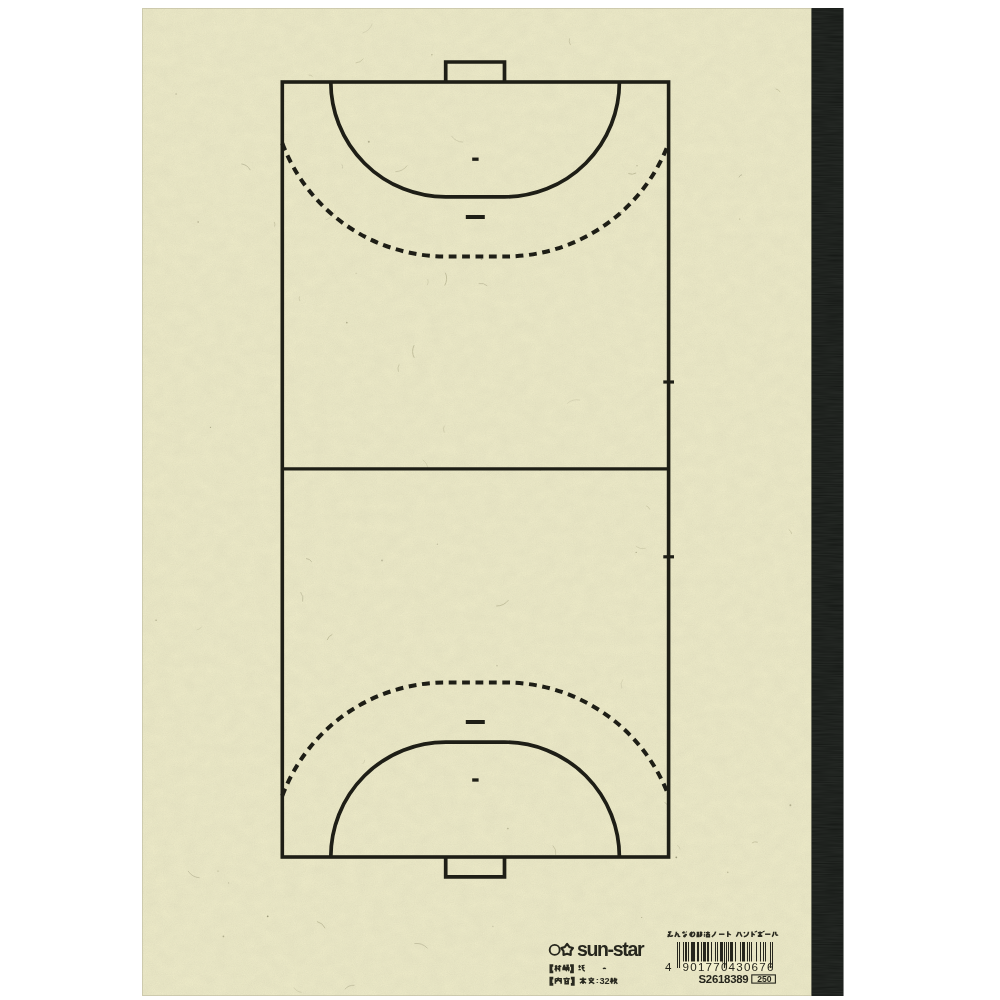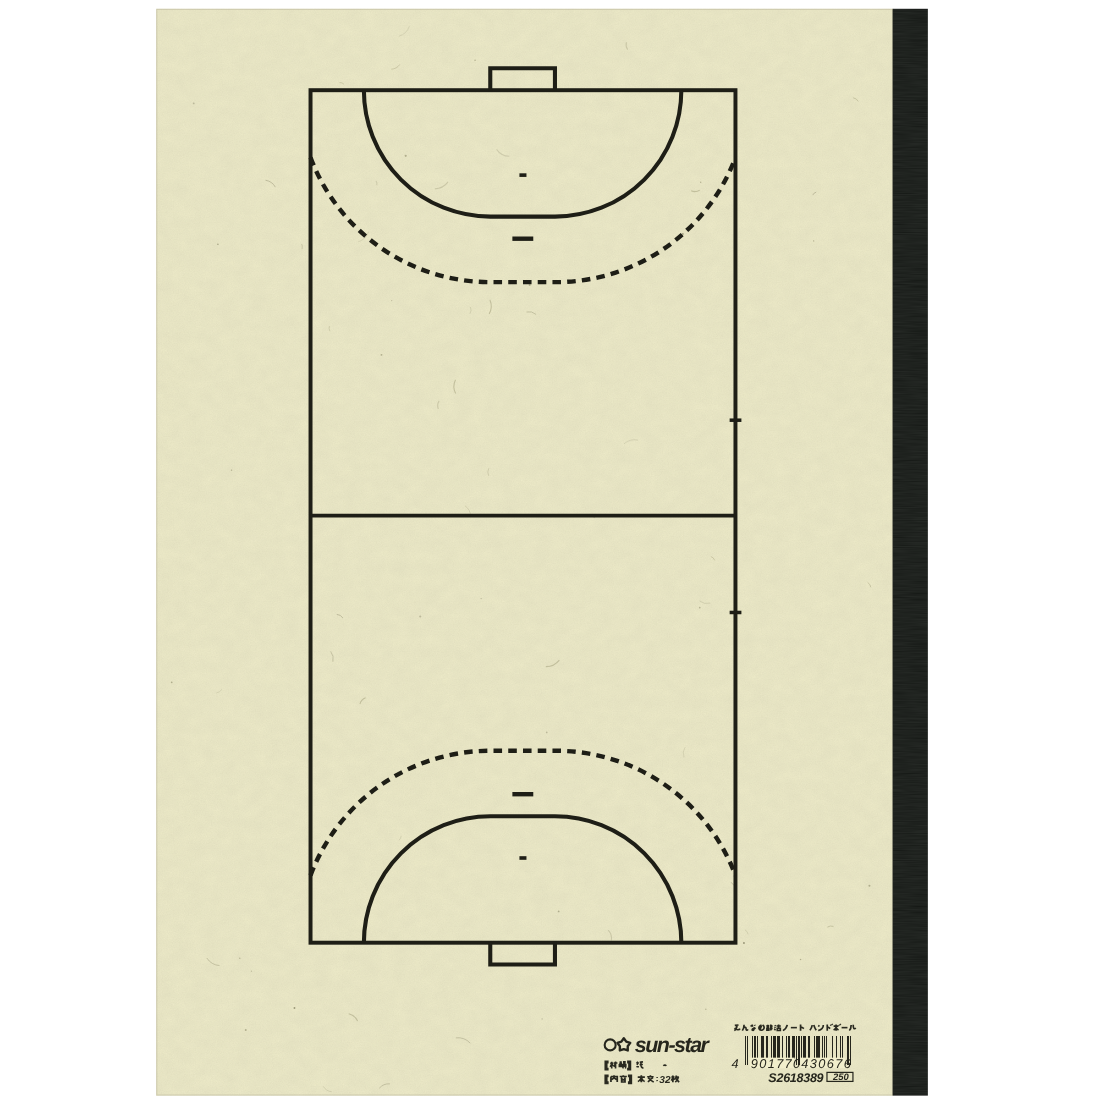--- a/index.html
+++ b/index.html
@@ -1,17 +1,17 @@
 <!DOCTYPE html>
 <html><head>
 <meta charset="utf-8">
 <style>
 html,body{margin:0;padding:0;width:1000px;height:1000px;background:#fff;overflow:hidden;
 font-family:"Liberation Sans",sans-serif;}
-#page{position:relative;width:817px;height:1000px;font-style:italic;}
+#page{position:relative;width:817px;height:1000px;}
 svg{position:absolute;left:0;top:0;}
 </style>
 </head>
 <body>
 <div id="page">
 <svg width="1000" height="1000" viewBox="0 0 1000 1000">
 <defs>
 <filter id="paperTex" x="0" y="0" width="100%" height="100%">
 <feTurbulence type="fractalNoise" baseFrequency="0.9" numOctaves="2" seed="7" result="n"></feTurbulence>
 <feColorMatrix in="n" type="matrix" values="0 0 0 0 0.45  0 0 0 0 0.44  0 0 0 0 0.30  0.55 0.55 0.55 0 0" result="specks"></feColorMatrix>

